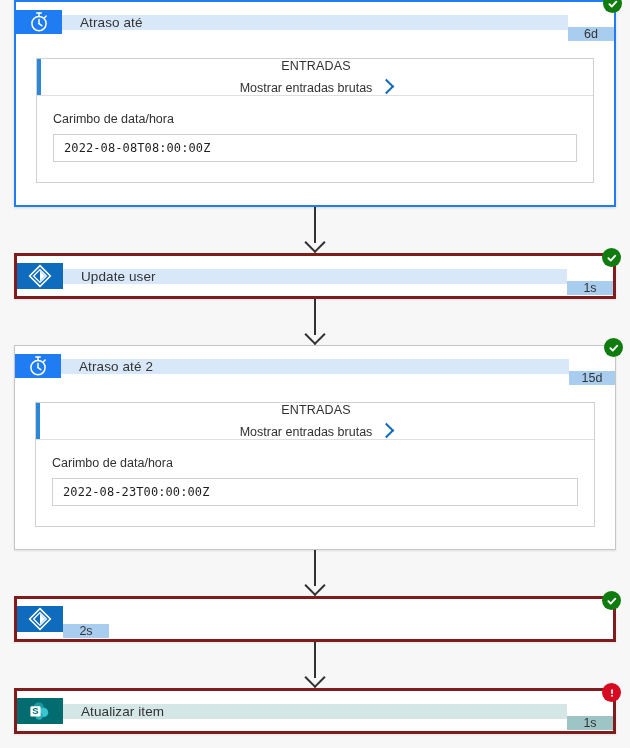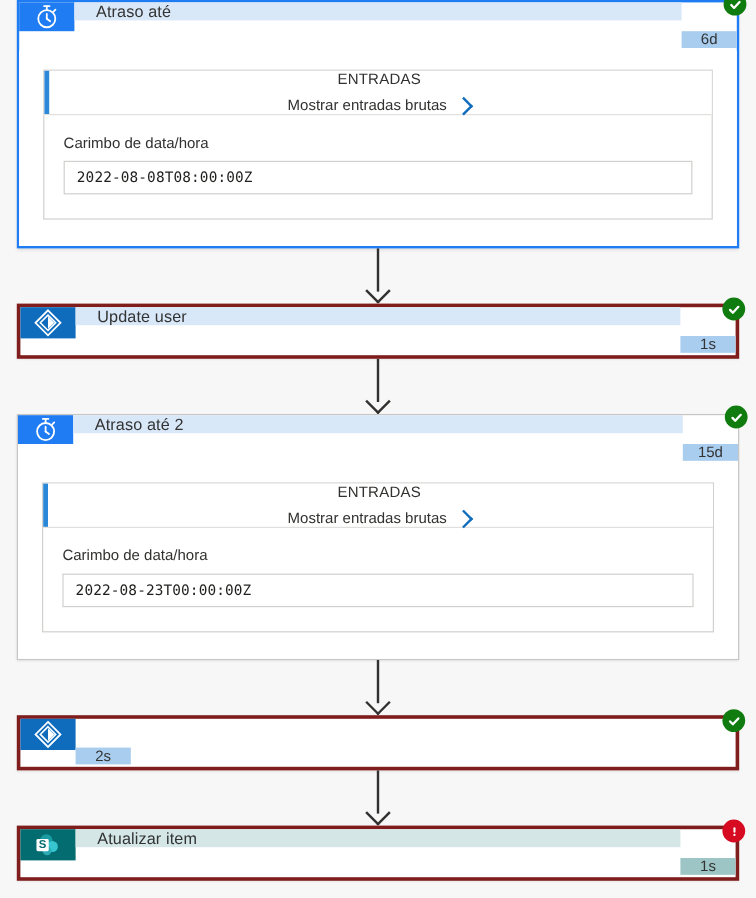--- a/index.html
+++ b/index.html
@@ -63,21 +63,21 @@
     box-shadow: 0 1px 3px rgba(0,0,0,0.12);
   }
   .card.simple {
     border: 3px solid #7f1d1d;
     box-shadow: 0 1px 2px rgba(0,0,0,0.08);
   }
 
   
   .row-head {
     display: flex;
-    align-items: flex-start;
+    align-items: center;
     height: 40px;
     position: relative;
   }
   .icon-box {
     width: 46px;
     min-width: 46px;
     display: flex;
     align-items: center;
     justify-content: center;
   }
@@ -156,21 +156,21 @@
     width: 4px;
     background: #2b88d8;
   }
   .panel-title {
     font-size: 12.5px;
     color: #323130;
     letter-spacing: .2px;
   }
   .panel-action {
     display: flex;
-    align-items: center;
+    align-items: flex-start;
     gap: 9px;
     cursor: pointer;
   }
   .panel-action-label {
     font-size: 12.5px;
     color: #323130;
   }
   .chev {
     width: 9px;
     height: 9px;

